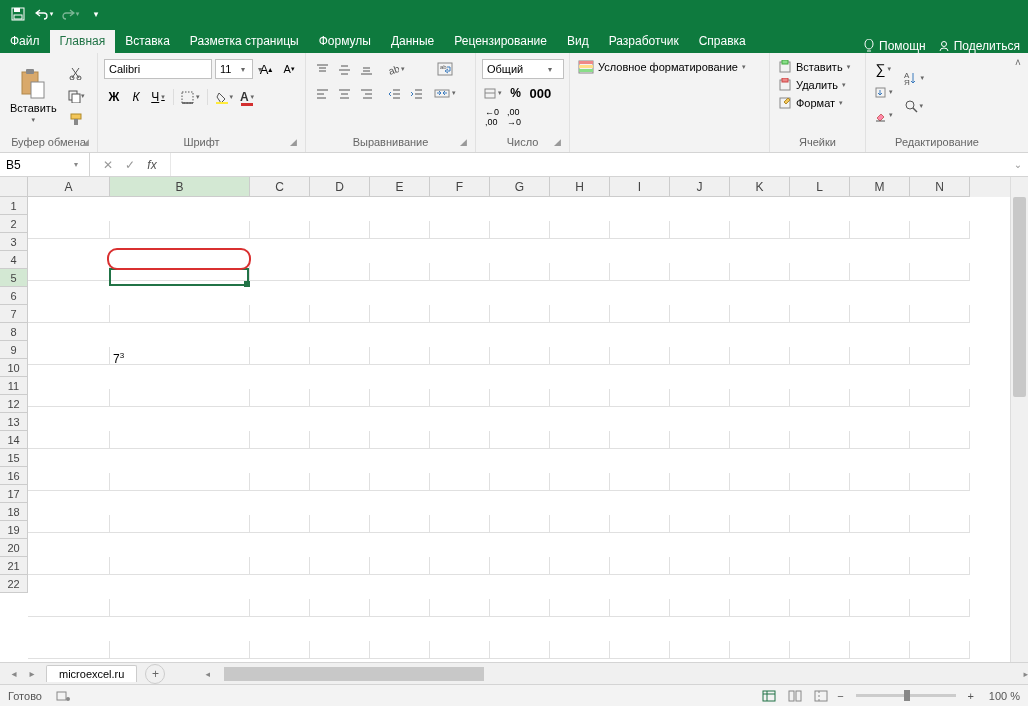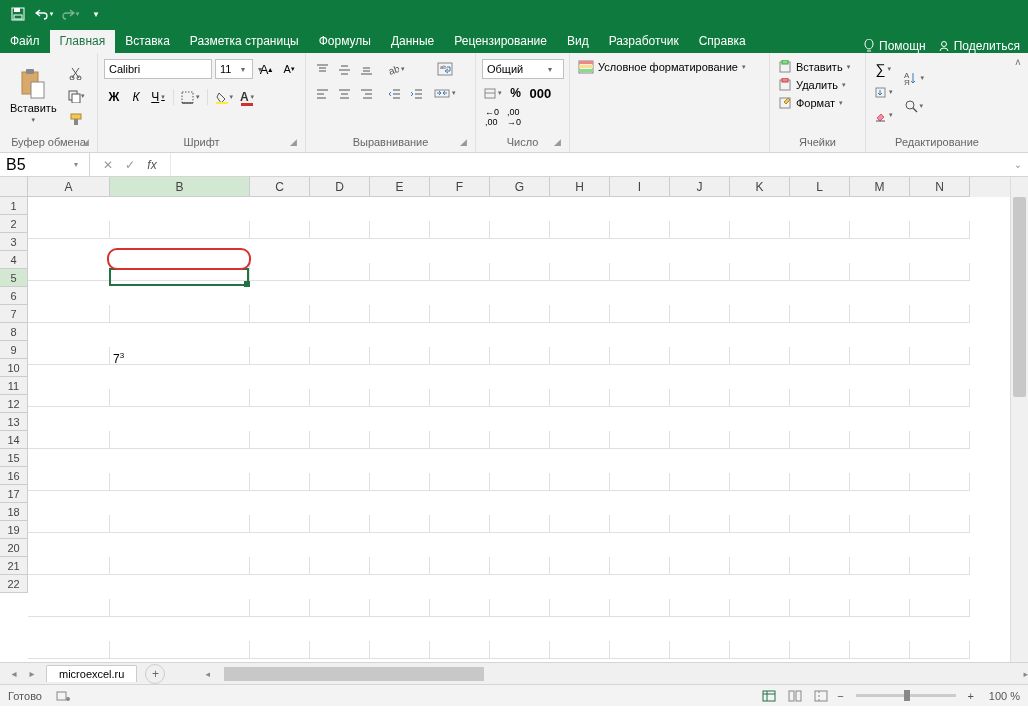--- a/index.html
+++ b/index.html
@@ -39,21 +39,21 @@
 .btn-row { display: flex; gap: 2px; }
 .rbtn { min-width: 20px; height: 20px; display: flex; align-items: center; justify-content: center; cursor: pointer; font-size: 12px; padding: 0 2px; }
 .rbtn.dd::after { content: "▾"; font-size: 7px; margin-left: 2px; color: #666; }
 
 .styles-col { display: flex; flex-direction: column; gap: 2px; }
 .styles-item { display: flex; align-items: center; gap: 4px; font-size: 11px; cursor: pointer; padding: 1px 2px; white-space: nowrap; }
 
 
 .namebox-row { height: 24px; border-bottom: 1px solid #d4d4d4; display: flex; align-items: center; background: #fff; }
 .namebox { width: 90px; border-right: 1px solid #d4d4d4; height: 100%; display: flex; align-items: center; }
-.namebox input { border: none; outline: none; font-size: 16px; padding: 0 6px; width: 70px; }
+.namebox input { border: none; outline: none; font-size: 12px; padding: 0 6px; width: 70px; }
 .fx-btns { display: flex; align-items: center; gap: 2px; padding: 0 8px; border-right: 1px solid #e8e8e8; height: 100%; }
 .fx-btn { width: 20px; height: 20px; display: flex; align-items: center; justify-content: center; cursor: pointer; color: #999; font-size: 12px; }
 .formula-input { flex: 1; border: none; outline: none; font-size: 12px; padding: 0 6px; }
 .expand-fb { width: 20px; text-align: center; cursor: pointer; color: #999; font-size: 10px; }
 
 
 .grid-area { position: relative; height: 485px; overflow: hidden; }
 .corner { position: absolute; top: 0; left: 0; width: 28px; height: 20px; background: #f0f0f0; border-right: 1px solid #ccc; border-bottom: 1px solid #ccc; }
 .col-headers { position: absolute; top: 0; left: 28px; right: 18px; height: 20px; display: flex; background: #f0f0f0; }
 .col-h { border-right: 1px solid #ccc; border-bottom: 1px solid #ccc; text-align: center; font-size: 12px; color: #444; line-height: 20px; cursor: pointer; }

